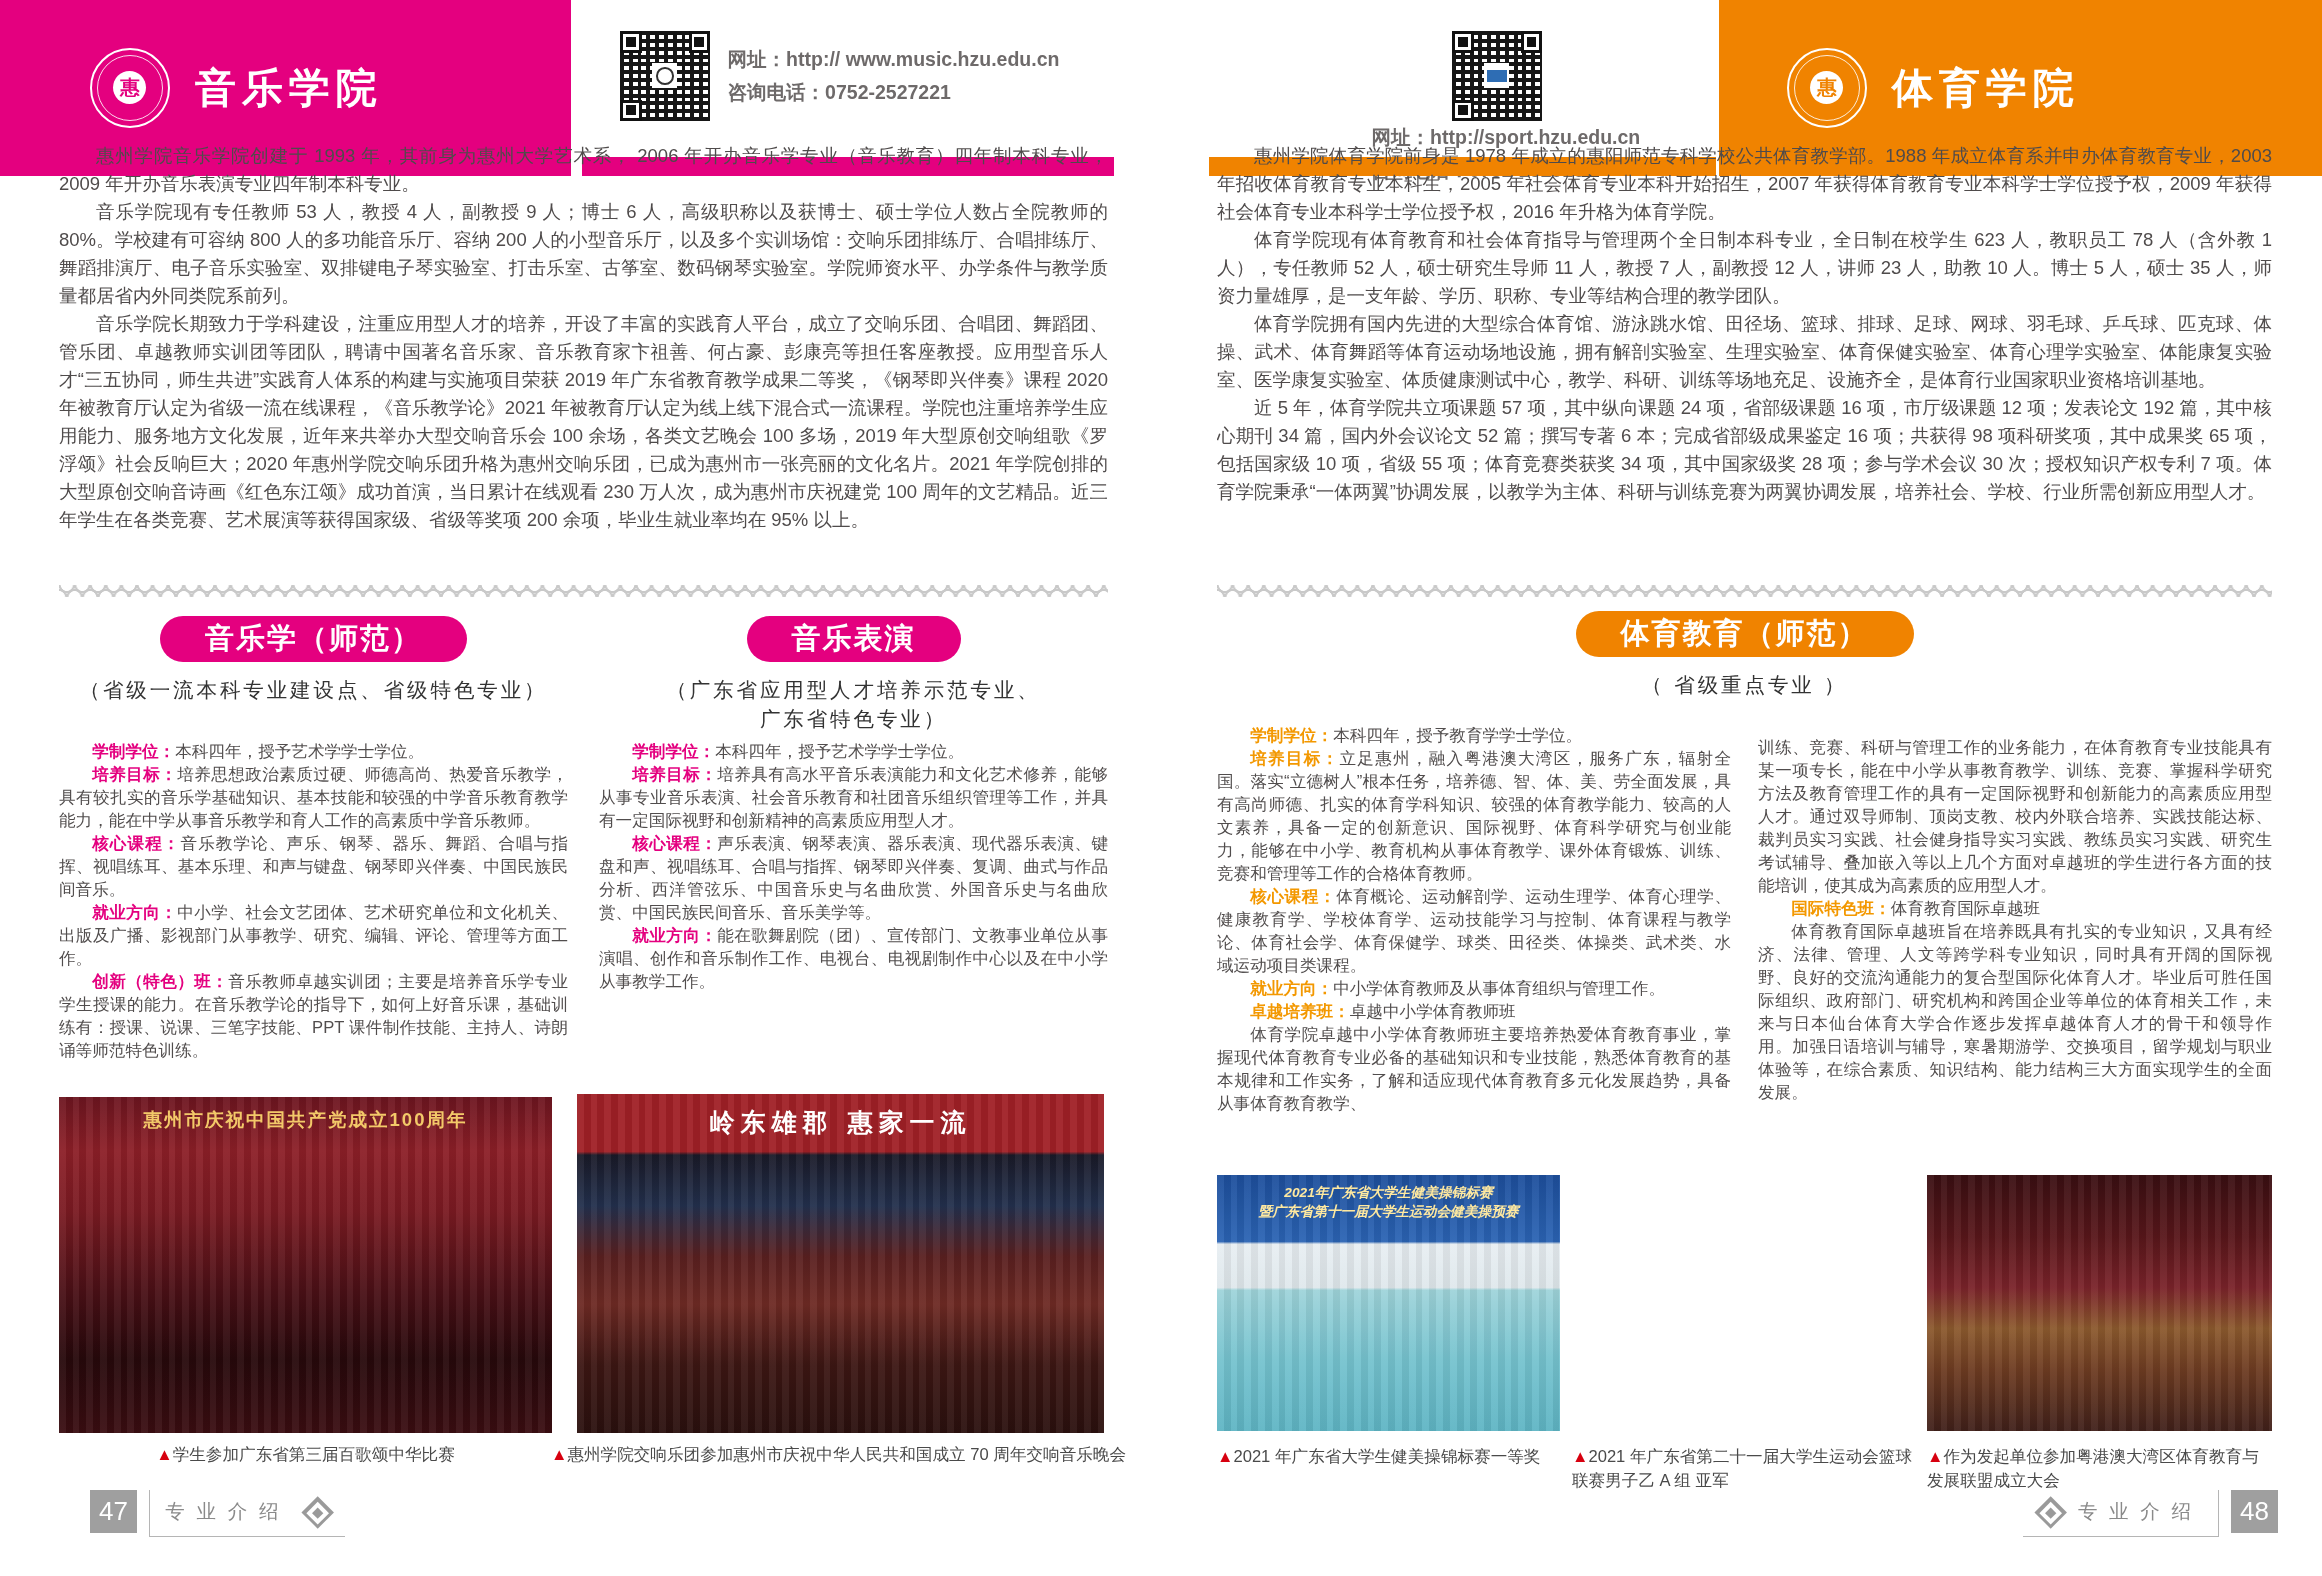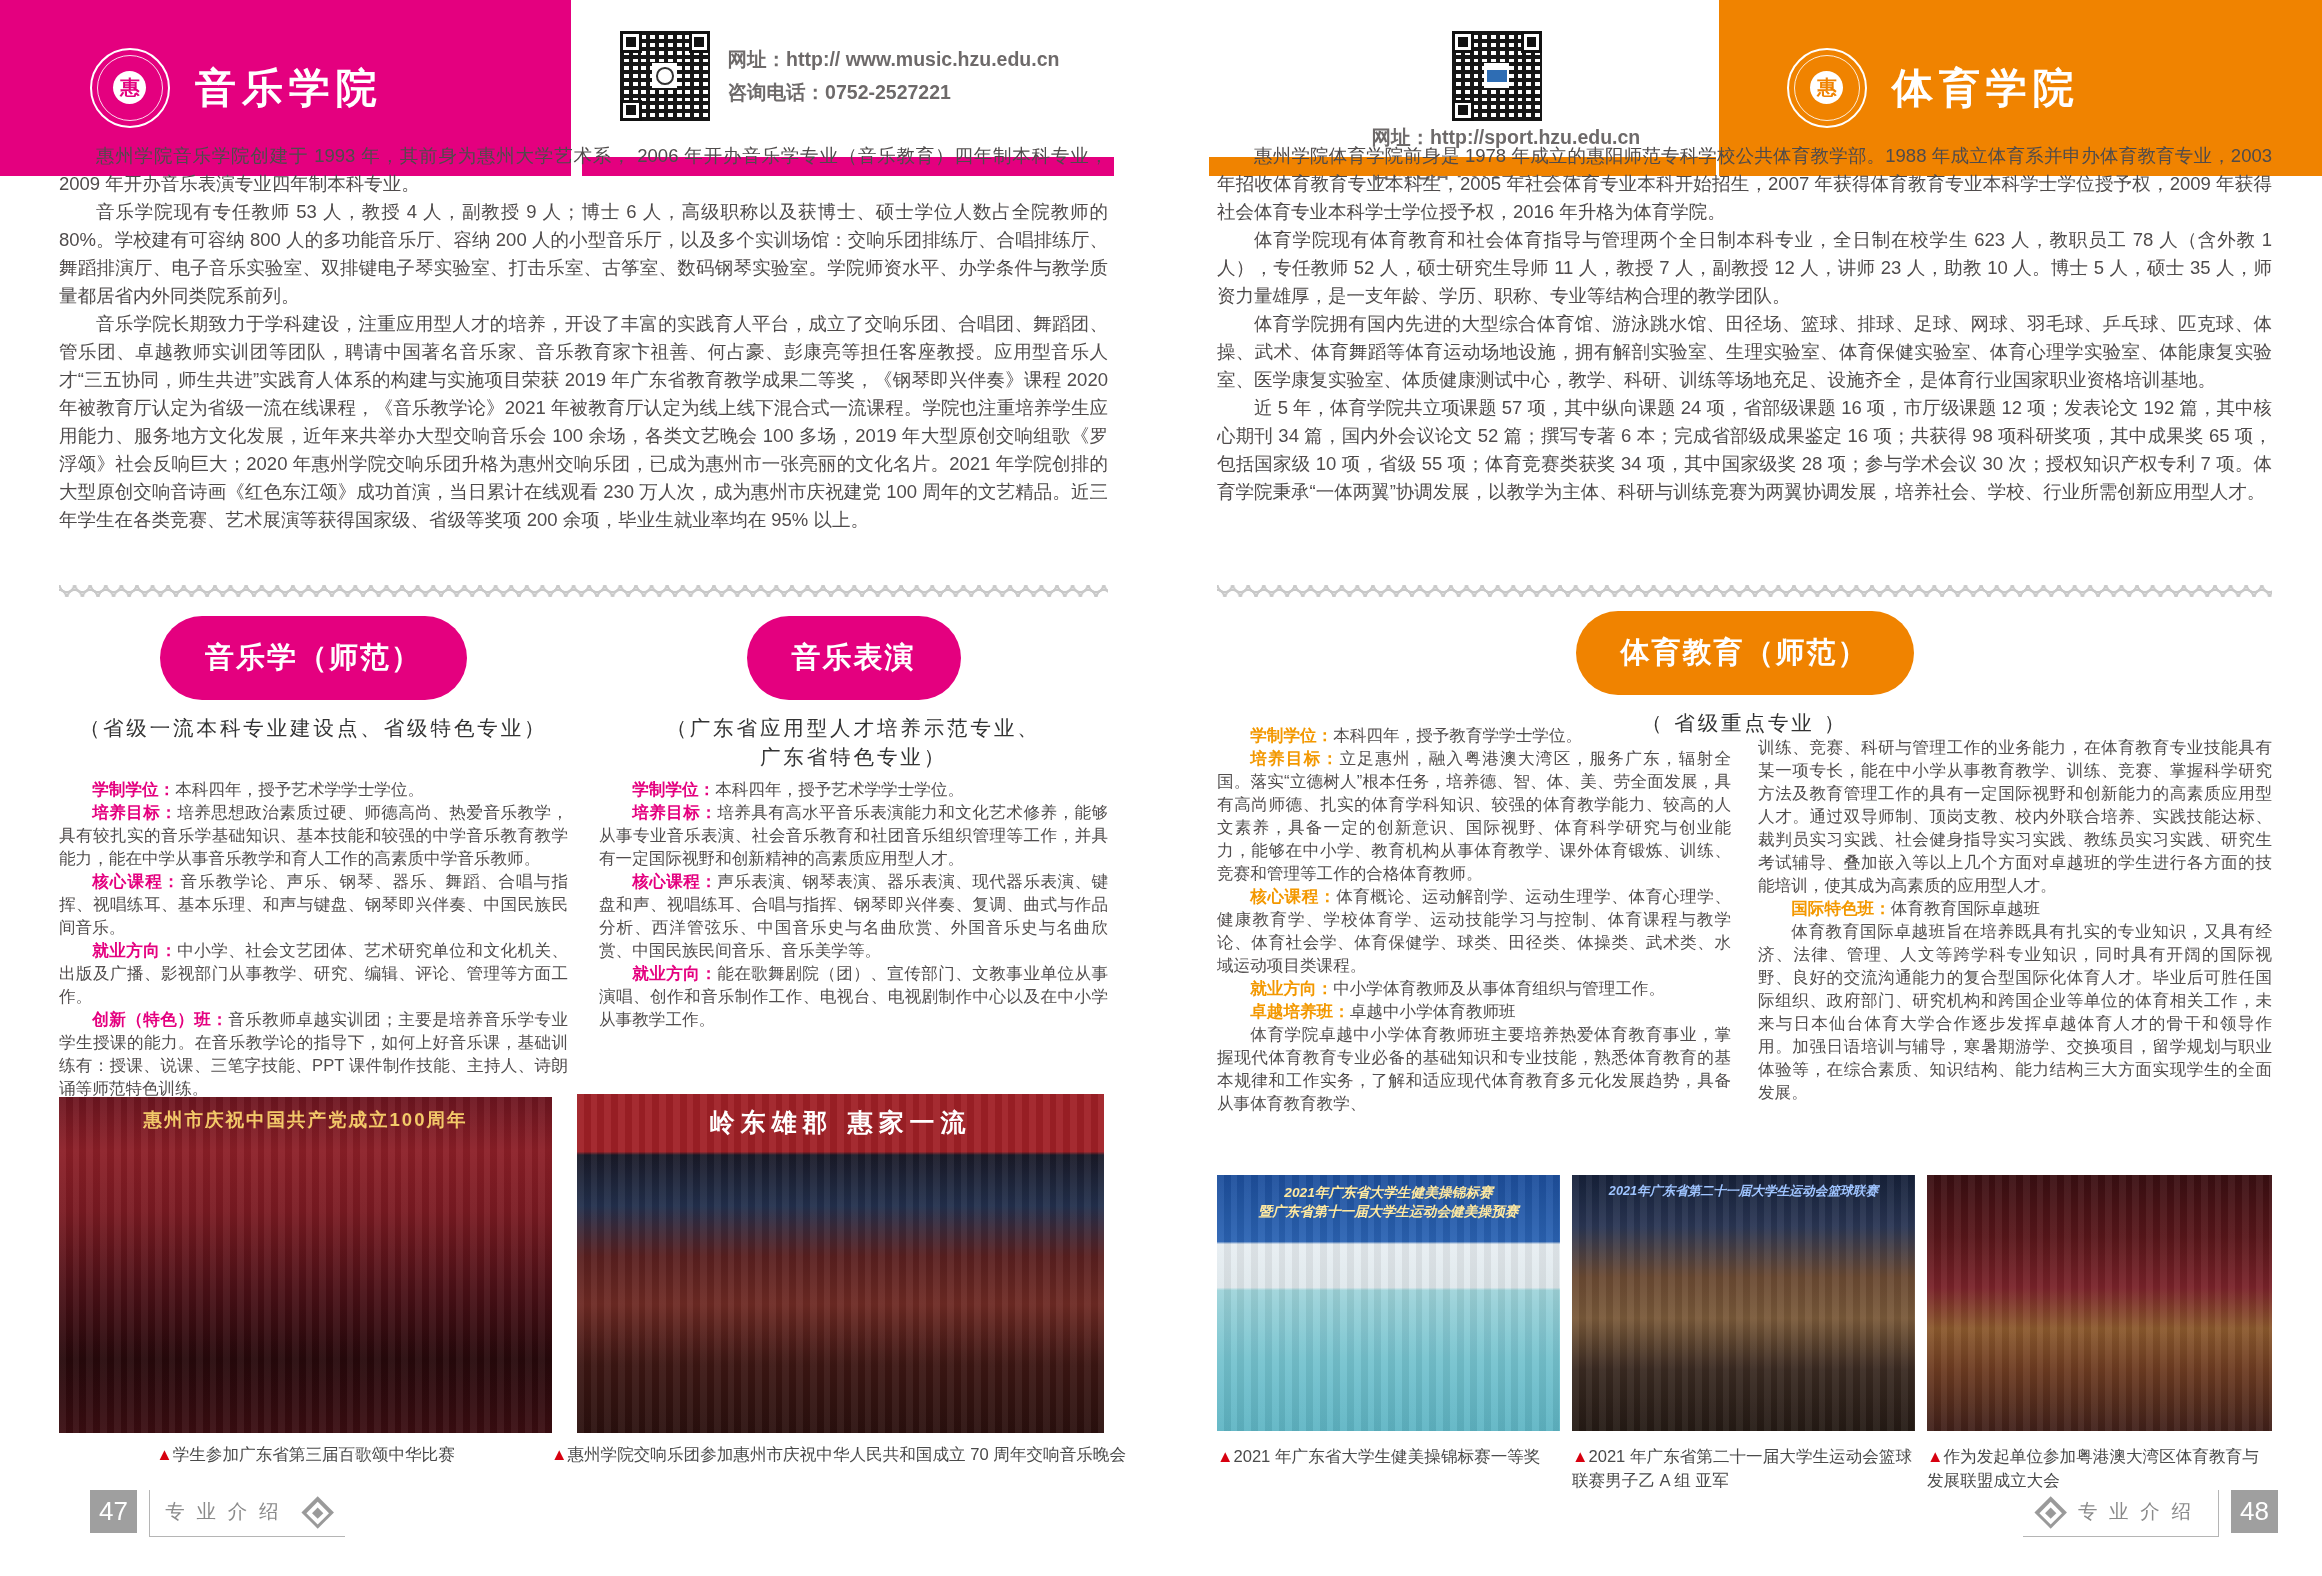--- a/index.html
+++ b/index.html
@@ -48,21 +48,21 @@
 
   
   .wavy{position:absolute;height:11.7px;background:
     radial-gradient(9.8px 11.7px at 7.8px -2px, rgba(0,0,0,0) 6.3px, #c9c9c9 6.8px 8.3px, rgba(0,0,0,0) 8.8px) repeat-x 0 0/15.6px 11.7px,
     radial-gradient(9.8px 11.7px at 7.8px 13.7px, rgba(0,0,0,0) 6.3px, #c9c9c9 6.8px 8.3px, rgba(0,0,0,0) 8.8px) repeat-x 7.8px 0/15.6px 11.7px;}
   .wavy-left{left:59px;top:585px;width:1049px;}
   .wavy-right{left:1217px;top:585px;width:1055px;}
 
   
   .pill{display:block;width:fit-content;margin:0 auto;color:#fff;font-size:29px;font-weight:bold;
-        letter-spacing:2px;padding:22px 45px;border-radius:43px;white-space:nowrap;}
+        letter-spacing:2px;padding:3px 45px;border-radius:43px;white-space:nowrap;}
   .pill-pink{background:#E4007F;}
   .pill-orange{background:#F08300;}
   .subtitle{text-align:center;font-family:"DejaVu Serif","Liberation Serif",serif;color:#333;
             font-size:20.5px;line-height:29px;letter-spacing:2.9px;margin-top:13.7px;}
   .details{font-size:16.6px;line-height:23px;color:#514d4d;text-align:justify;}
   .details p{margin:0;text-indent:2em;}
   .details p.noind{text-indent:0;}
   .lbl{font-weight:bold;}
   .music-lbl{color:#E4007F;}
   .sport-lbl{color:#F39800;}
@@ -248,23 +248,20 @@
       <p class="noind">训练、竞赛、科研与管理工作的业务能力，在体育教育专业技能具有某一项专长，能在中小学从事教育教学、训练、竞赛、掌握科学研究方法及教育管理工作的具有一定国际视野和创新能力的高素质应用型人才。通过双导师制、顶岗支教、校内外联合培养、实践技能达标、裁判员实习实践、社会健身指导实习实践、教练员实习实践、研究生考试辅导、叠加嵌入等以上几个方面对卓越班的学生进行各方面的技能培训，使其成为高素质的应用型人才。</p>
       <p><span class="lbl sport-lbl">国际特色班：</span><span>体育教育国际卓越班</span></p>
       <p>体育教育国际卓越班旨在培养既具有扎实的专业知识，又具有经济、法律、管理、人文等跨学科专业知识，同时具有开阔的国际视野、良好的交流沟通能力的复合型国际化体育人才。毕业后可胜任国际组织、政府部门、研究机构和跨国企业等单位的体育相关工作，未来与日本仙台体育大学合作逐步发挥卓越体育人才的骨干和领导作用。加强日语培训与辅导，寒暑期游学、交换项目，留学规划与职业体验等，在综合素质、知识结构、能力结构三大方面实现学生的全面发展。</p>
     </div>
   </div>
 
   <div class="ph ph-r1">
     <div class="ov">2021年广东省大学生健美操锦标赛
 暨广东省第十一届大学生运动会健美操预赛</div>
   </div>
-  <div class="ph ph-r2">
-    <div class="ov">2021年广东省第二十一届大学生运动会篮球联赛</div>
-  </div>
   <div class="ph ph-r3"></div>
 
   <div class="cap cap-r1"><span class="tri">▲</span><span>2021 年广东省大学生健美操锦标赛一等奖</span></div>
   <div class="cap cap-r2"><span class="tri">▲</span><span>2021 年广东省第二十一届大学生运动会篮球联赛男子乙 A 组  亚军</span></div>
   <div class="cap cap-r3"><span class="tri">▲</span><span>作为发起单位参加粤港澳大湾区体育教育与发展联盟成立大会</span></div>
 
   <div class="footer footer-right">
     <div class="flabel-wrap">
       <span class="dia">
           <span class="dia-in"></span>

